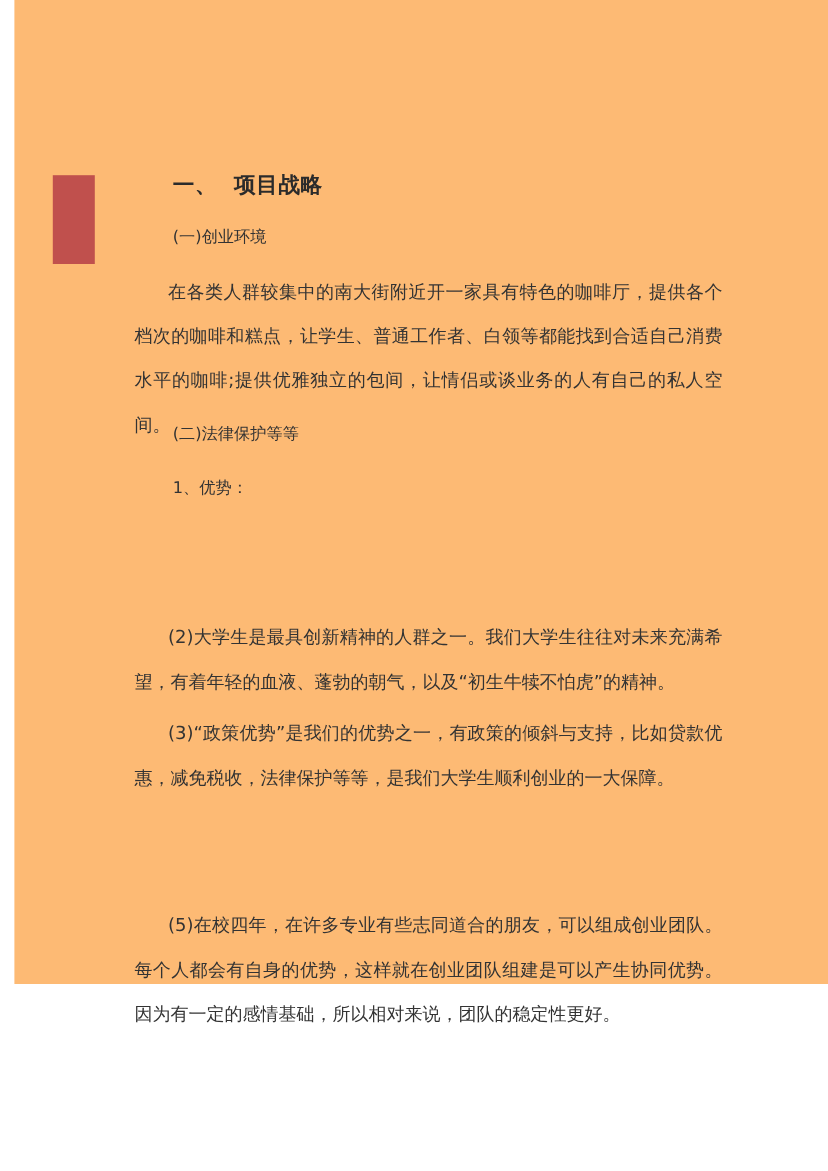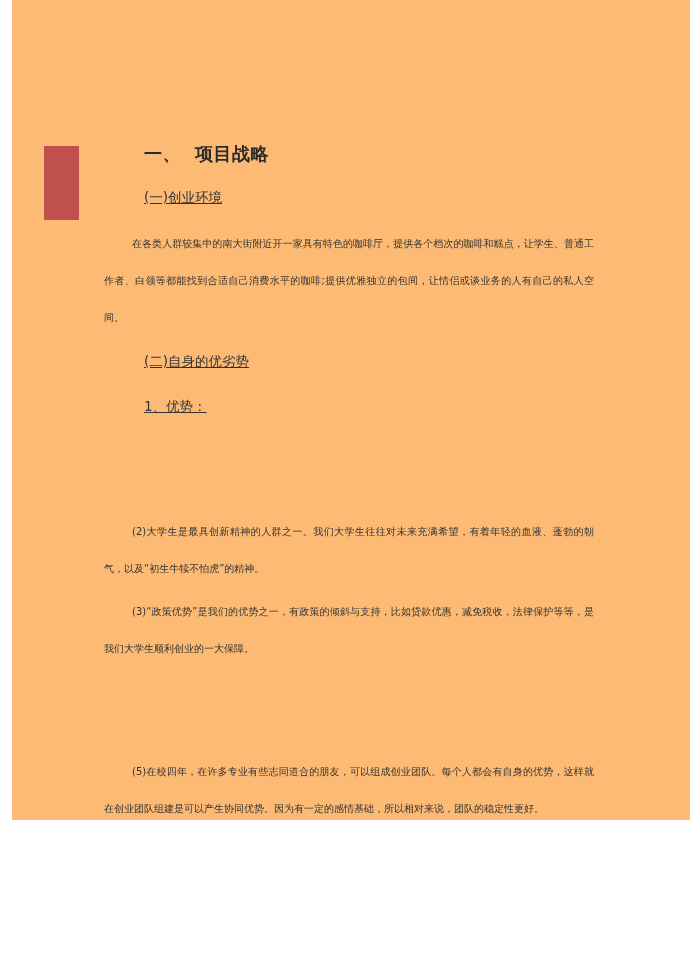--- a/index.html
+++ b/index.html
@@ -2,41 +2,41 @@
 <html><head>
 <meta charset="utf-8">
 <style>
   html, body { margin: 0; padding: 0; background: #ffffff; }
   body { width: 690px; height: 976px; position: relative; overflow: hidden;
          font-family: "DejaVu Sans", "Liberation Sans", sans-serif; color: #2f2f2f; }
   .page { position: absolute; left: 0; top: 0; width: 690px; height: 820px; background: #fdba74; margin-left: 12px; }
   .accent-bar { position: absolute; left: 32px; top: 146px; width: 35px; height: 74px; background: #C0504D; }
   .heading { position: absolute; left: 132px; top: 142px; font-size: 18px; font-weight: bold; color: #2b2b2b; white-space: nowrap; letter-spacing: 0.5px; }
   .heading .num { margin-right: 14px; }
-  .sub { position: absolute; left: 132px; font-size: 13.5px; color: #333; white-space: nowrap; text-decoration: underline; }
-  .para { position: absolute; left: 92px; width: 490px; font-size: 10px; color: #333; line-height: 37px; text-indent: 28px; text-align: justify; }
+  .sub { position: absolute; left: 132px; font-size: 13.5px; color: #333; white-space: nowrap; }
+  .para { position: absolute; left: 100px; width: 490px; font-size: 15px; color: #333; line-height: 37px; text-indent: 28px; text-align: justify; }
   .para p { margin: 0; }
 </style>
 </head>
 <body>
 
 <div class="page">
   <div class="accent-bar"></div>
 
   <div class="heading">
     <span class="num">一、</span><span>项目战略</span>
   </div>
 
   <div class="sub" style="top:189px;">(一)创业环境</div>
 
   <div class="para" style="top:225px;">
     <p>在各类人群较集中的南大街附近开一家具有特色的咖啡厅，提供各个档次的咖啡和糕点，让学生、普通工作者、白领等都能找到合适自己消费水平的咖啡;提供优雅独立的包间，让情侣或谈业务的人有自己的私人空间。</p>
   </div>
 
-  <div class="sub" style="top:353px;">(二)自身的优劣势</div>
+  <div class="sub" style="top:353px;">(二)法律保护等等</div>
 
   <div class="sub" style="top:398px;">1、优势：</div>
 
 
   <div class="para" style="top:513px;">
     <p>(2)大学生是最具创新精神的人群之一。我们大学生往往对未来充满希望，有着年轻的血液、蓬勃的朝气，以及“初生牛犊不怕虎”的精神。</p>
   </div>
 
   <div class="para" style="top:593px;">
     <p>(3)“政策优势”是我们的优势之一，有政策的倾斜与支持，比如贷款优惠，减免税收，法律保护等等，是我们大学生顺利创业的一大保障。</p>

